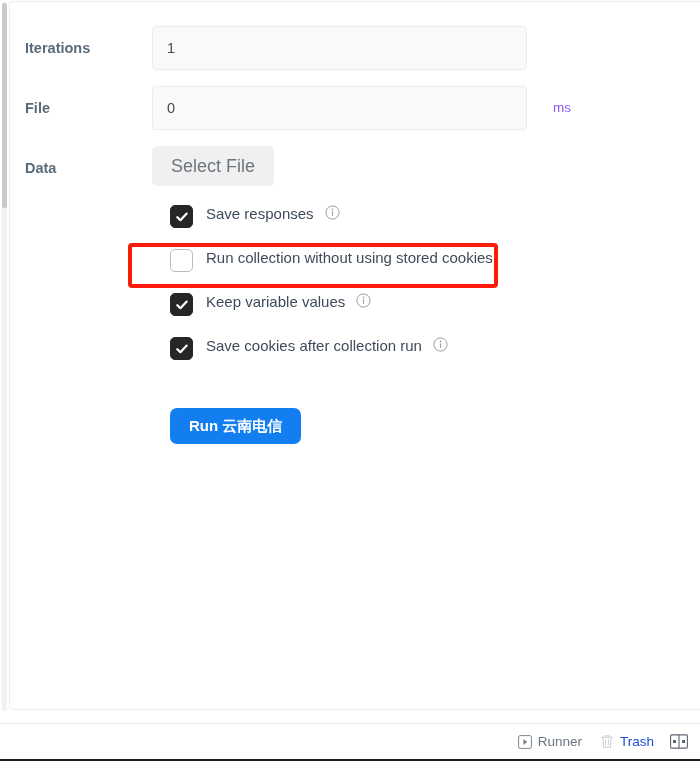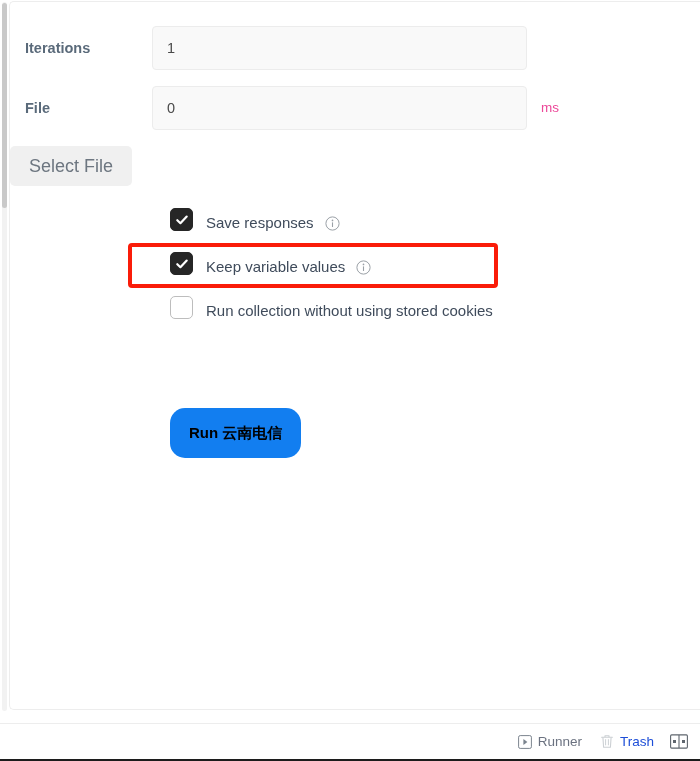--- a/index.html
+++ b/index.html
@@ -88,23 +88,23 @@
     border: 1px solid #ececec;
     border-radius: 4px;
     padding: 0 14px;
     font-size: 14.5px;
     color: #4a4a4a;
     font-family: "Liberation Sans", sans-serif;
     outline: none;
   }
 
   .unit-label {
-    margin-left: 14px;
+    margin-left: 26px;
     font-size: 13.5px;
-    color: #ec4899;
+    color: #8b5cf6;
     line-height: 44px;
   }
 
   .select-file-btn {
     height: 40px;
     background: #f0f0f0;
     border: none;
     border-radius: 5px;
     padding: 0 19px;
     font-size: 18px;
@@ -115,21 +115,21 @@
 
   
   .check-list {
     position: absolute;
     left: 151px;
     top: 203px;
     width: 460px;
   }
   .check-row {
     display: flex;
-    align-items: flex-end;
+    align-items: flex-start;
     height: 26px;
     margin-bottom: 18px;
     position: relative;
   }
   .check-row:last-child { margin-bottom: 0; }
 
   .cbox {
     width: 23px;
     height: 23px;
     min-width: 23px;
@@ -170,26 +170,26 @@
     border: 4px solid #fa1c09;
     border-radius: 4px;
     pointer-events: none;
   }
 
   
   .run-btn {
     position: absolute;
     left: 160px;
     top: 406px;
-    height: 50px;
+    height: 36px;
     min-width: 125px;
     background: #127ef0;
     border: none;
-    border-radius: 15px;
-    color: #000000;
+    border-radius: 7px;
+    color: #ffffff;
     font-size: 15px;
     font-weight: bold;
     font-family: "Liberation Sans", sans-serif;
     padding: 0 19px;
     cursor: pointer;
   }
 
   
   .status-bar {
     position: absolute;
@@ -244,20 +244,21 @@
       <input class="text-input" type="text" value="1" style="">
     </div>
 
     <div class="form-row row-delay">
       <div class="field-label">File</div>
       <input class="text-input" type="text" value="0" style="">
       <span class="unit-label">ms</span>
     </div>
 
     <div class="form-row row-data">
+      <div class="field-label">Data</div>
       <button class="select-file-btn">Select File</button>
     </div>
 
     <div class="check-list">
 
       <div class="check-row">
         <span class="cbox on">
           <svg width="14" height="14" viewBox="0 0 14 14">
               <path d="M2.3 7.2 L5.4 10.2 L11.7 3.6" stroke="#ffffff" stroke-width="2.2" fill="none" stroke-linecap="round" stroke-linejoin="round"></path>
             </svg>
@@ -266,40 +267,55 @@
         <span class="info-icon">
           <svg width="15" height="15" viewBox="0 0 15 15">
               <circle cx="7.5" cy="7.5" r="6.6" stroke="#9aa0a6" stroke-width="1" fill="none"></circle>
               <circle cx="7.5" cy="4.4" r="0.85" fill="#9aa0a6"></circle>
               <rect x="6.95" y="6.2" width="1.1" height="4.8" rx="0.5" fill="#9aa0a6"></rect>
             </svg>
         </span>
       </div>
 
       <div class="check-row">
+        <span class="cbox off"></span>
+        <span class="check-label">Run collection without using stored cookies</span>
+      </div>
+
+      <div class="check-row">
         <span class="cbox on">
           <svg width="14" height="14" viewBox="0 0 14 14">
               <path d="M2.3 7.2 L5.4 10.2 L11.7 3.6" stroke="#ffffff" stroke-width="2.2" fill="none" stroke-linecap="round" stroke-linejoin="round"></path>
             </svg>
         </span>
         <span class="check-label">Keep variable values</span>
         <span class="info-icon">
           <svg width="15" height="15" viewBox="0 0 15 15">
               <circle cx="7.5" cy="7.5" r="6.6" stroke="#9aa0a6" stroke-width="1" fill="none"></circle>
               <circle cx="7.5" cy="4.4" r="0.85" fill="#9aa0a6"></circle>
               <rect x="6.95" y="6.2" width="1.1" height="4.8" rx="0.5" fill="#9aa0a6"></rect>
             </svg>
         </span>
       </div>
 
       <div class="check-row">
-        <span class="cbox off"></span>
-        <span class="check-label">Run collection without using stored cookies</span>
+        <span class="cbox on">
+          <svg width="14" height="14" viewBox="0 0 14 14">
+              <path d="M2.3 7.2 L5.4 10.2 L11.7 3.6" stroke="#ffffff" stroke-width="2.2" fill="none" stroke-linecap="round" stroke-linejoin="round"></path>
+            </svg>
+        </span>
+        <span class="check-label">Save cookies after collection run</span>
+        <span class="info-icon">
+          <svg width="15" height="15" viewBox="0 0 15 15">
+              <circle cx="7.5" cy="7.5" r="6.6" stroke="#9aa0a6" stroke-width="1" fill="none"></circle>
+              <circle cx="7.5" cy="4.4" r="0.85" fill="#9aa0a6"></circle>
+              <rect x="6.95" y="6.2" width="1.1" height="4.8" rx="0.5" fill="#9aa0a6"></rect>
+            </svg>
+        </span>
       </div>
-
 
     </div>
 
     <button class="run-btn">Run 云南电信</button>
 
   </div>
 
   <div class="highlight-box"></div>
 
   <div class="status-bar">

